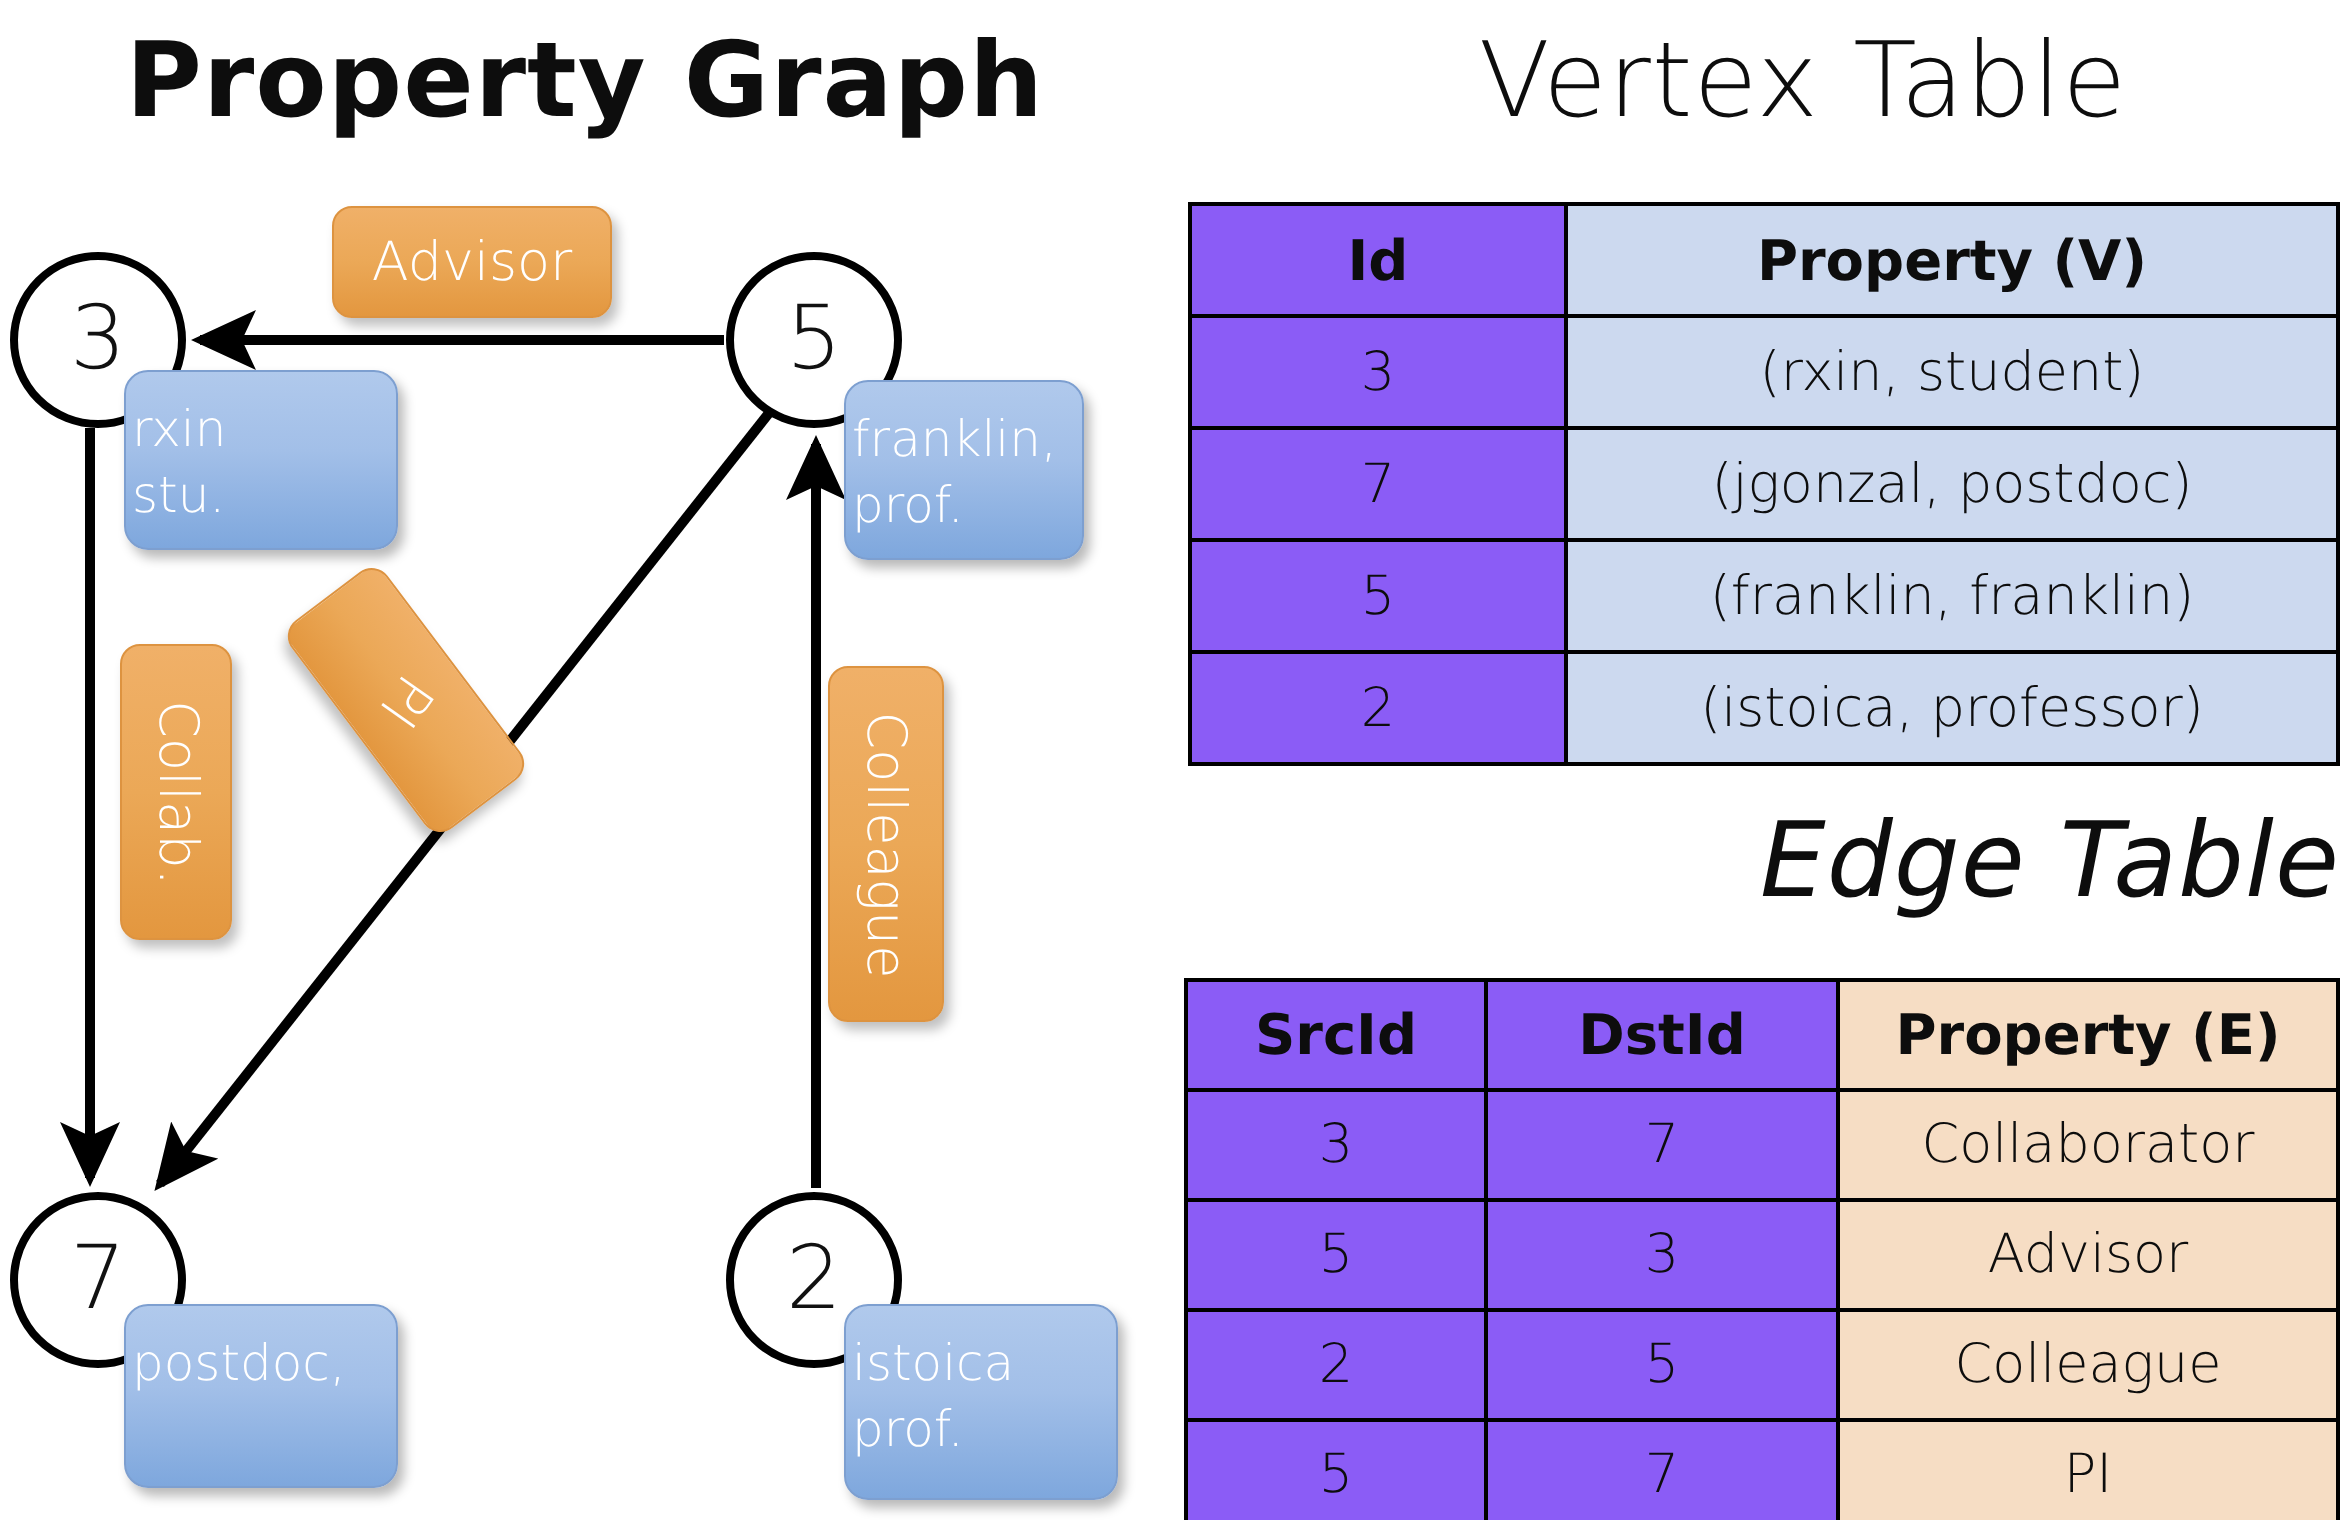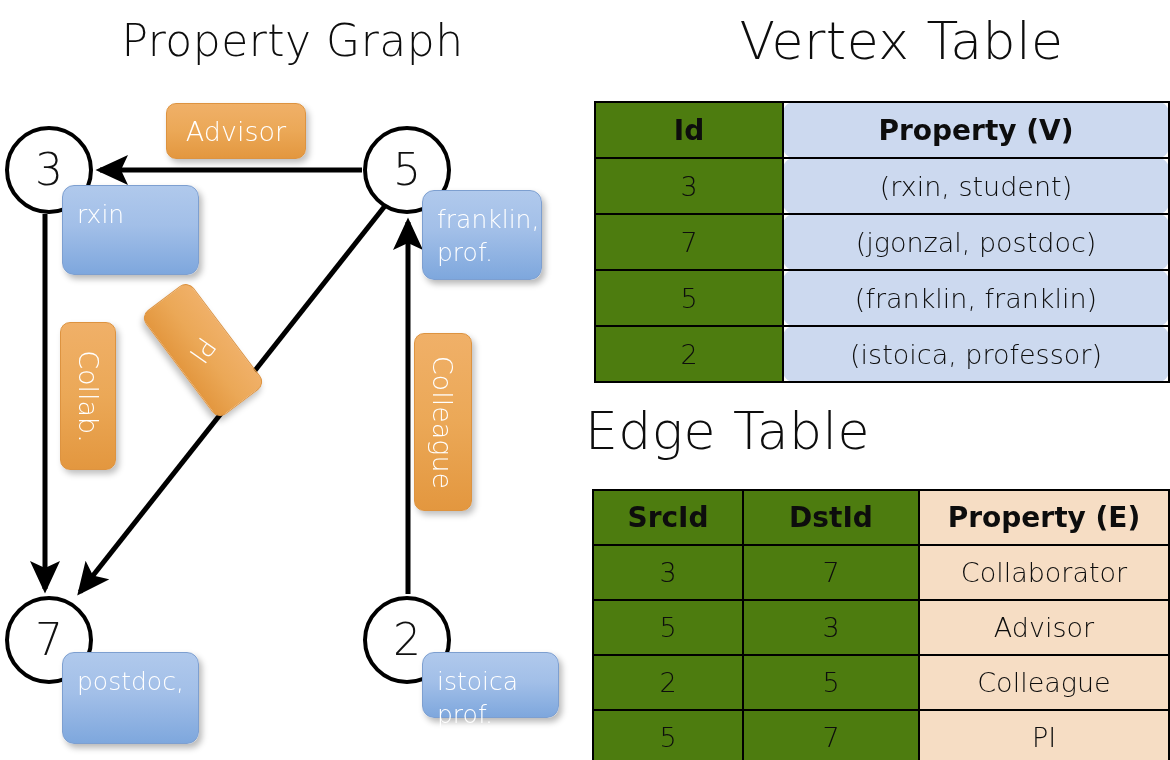--- a/index.html
+++ b/index.html
@@ -21,34 +21,36 @@
     position: absolute;
     font-family: "DejaVu Sans", sans-serif;
     font-weight: 300;
     color: #0d0d0d;
     white-space: nowrap;
     letter-spacing: 0.5px;
   }
   #title-property-graph {
     left: 0; top: 10px; width: 585px;
     text-align: center;
-    font-size: 44px;
+    font-size: 52px;
     line-height: 62px;
+    font-weight: bold;
   }
   #title-vertex-table {
     left: 609px; top: 10px; width: 585px;
     text-align: center;
     font-size: 52px;
     line-height: 62px;
   }
   #title-edge-table {
     left: 585px; top: 400px; width: 585px;
-    text-align: left;
+    text-align: right;
     font-size: 52px;
     line-height: 62px;
+    font-style: italic;
   }
 
   
   #graph-panel {
     position: absolute;
     left: 0; top: 0;
     width: 585px; height: 760px;
   }
   #graph-edges {
     position: absolute;
@@ -83,28 +85,28 @@
     position: absolute;
     border-radius: 12px;
     background: linear-gradient(to bottom, #b0c9ec 0%, #a2bfe8 45%, #7ea7dd 100%);
     border: 1px solid #7d9fd0;
     box-shadow: 3px 4px 6px rgba(0,0,0,0.28);
     color: #ffffff;
     font-family: "DejaVu Sans", sans-serif;
     font-weight: 300;
     font-size: 25px;
     line-height: 33px;
-    padding: 12px 0 0 14px;
+    padding: 12px 0 0 3px;
     box-sizing: border-box;
     z-index: 6;
   }
   #prop-rxin     { left: 62px;  top: 185px; width: 137px; height: 90px; }
   #prop-franklin { left: 422px; top: 190px; width: 120px; height: 90px; }
   #prop-jgonzal  { left: 62px;  top: 652px; width: 137px; height: 92px; }
-  #prop-istoica  { left: 422px; top: 652px; width: 137px; height: 66px; }
+  #prop-istoica  { left: 422px; top: 652px; width: 137px; height: 98px; }
 
   
   .prop-orange {
     position: absolute;
     border-radius: 10px;
     background: linear-gradient(to bottom, #f0b068 0%, #eba857 50%, #e3973f 100%);
     border: 1px solid #dd9340;
     box-shadow: 3px 4px 6px rgba(0,0,0,0.25);
     color: #ffffff;
     font-family: "DejaVu Sans", sans-serif;
@@ -148,27 +150,27 @@
     table-layout: fixed;
   }
   .tbl td, .tbl th {
     border: 2px solid #000;
     text-align: center;
     font-weight: 300;
     font-size: 27px;
     color: #0d0d0d;
     padding: 0;
     height: 54px;
-    background: #4d7c0f;
+    background: #8b5cf6;
   }
   .tbl th {
     font-weight: bold;
     font-size: 28px;
   }
-  .cell-blue  { background: #ccd9ef !important; border-radius: 11px; }
+  .cell-blue  { background: #ccd9ef !important; }
   .cell-peach { background: #f6ddc4 !important; margin-left: 13px; }
 
   #vertex-table {
     left: 594px; top: 101px;
     width: 574px;
   }
   #vertex-table col.c-id   { width: 188px; }
   #vertex-table col.c-prop { width: 386px; }
 
   #edge-table {
@@ -213,20 +215,21 @@
   </div>
   <div class="vnode" id="vnode-7">
     <span>7</span>
   </div>
   <div class="vnode" id="vnode-2">
     <span>2</span>
   </div>
 
   <div class="prop-blue" id="prop-rxin">
     <div>rxin</div>
+    <div>stu.</div>
   </div>
   <div class="prop-blue" id="prop-franklin">
     <div>franklin,</div>
     <div>prof.</div>
   </div>
   <div class="prop-blue" id="prop-jgonzal">
     <div>postdoc,</div>
   </div>
   <div class="prop-blue" id="prop-istoica">
     <div>istoica</div>

